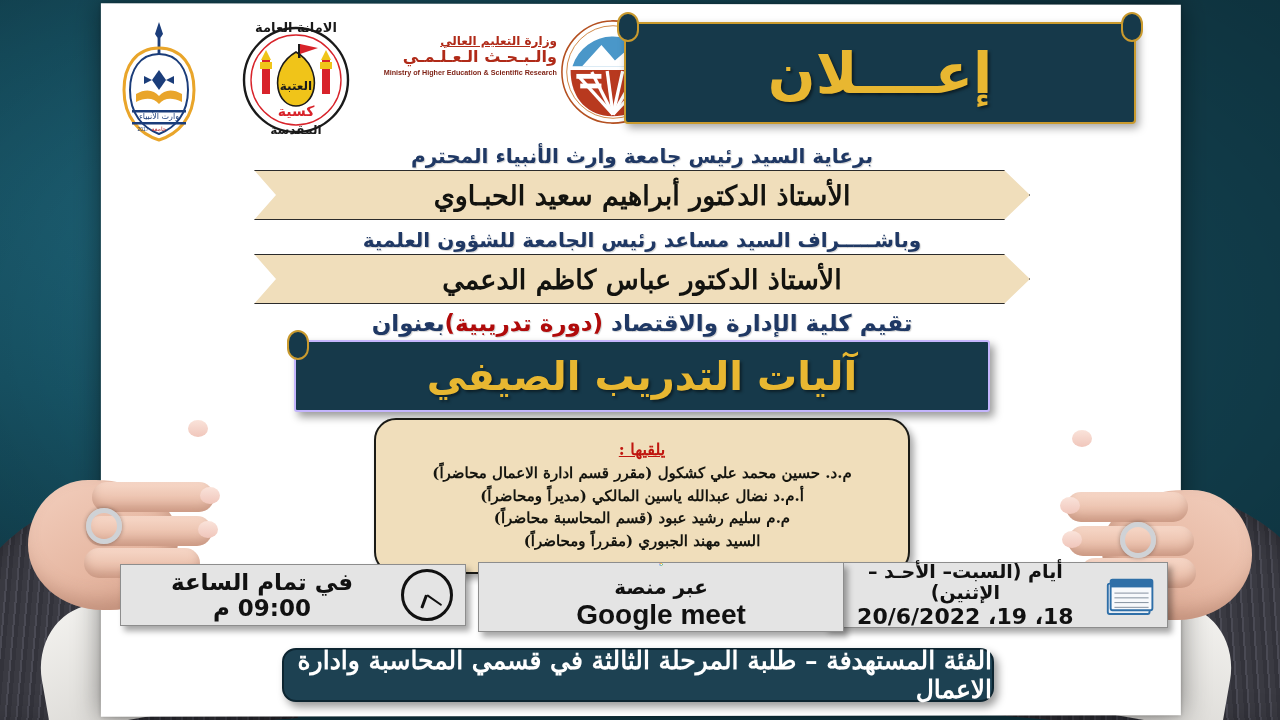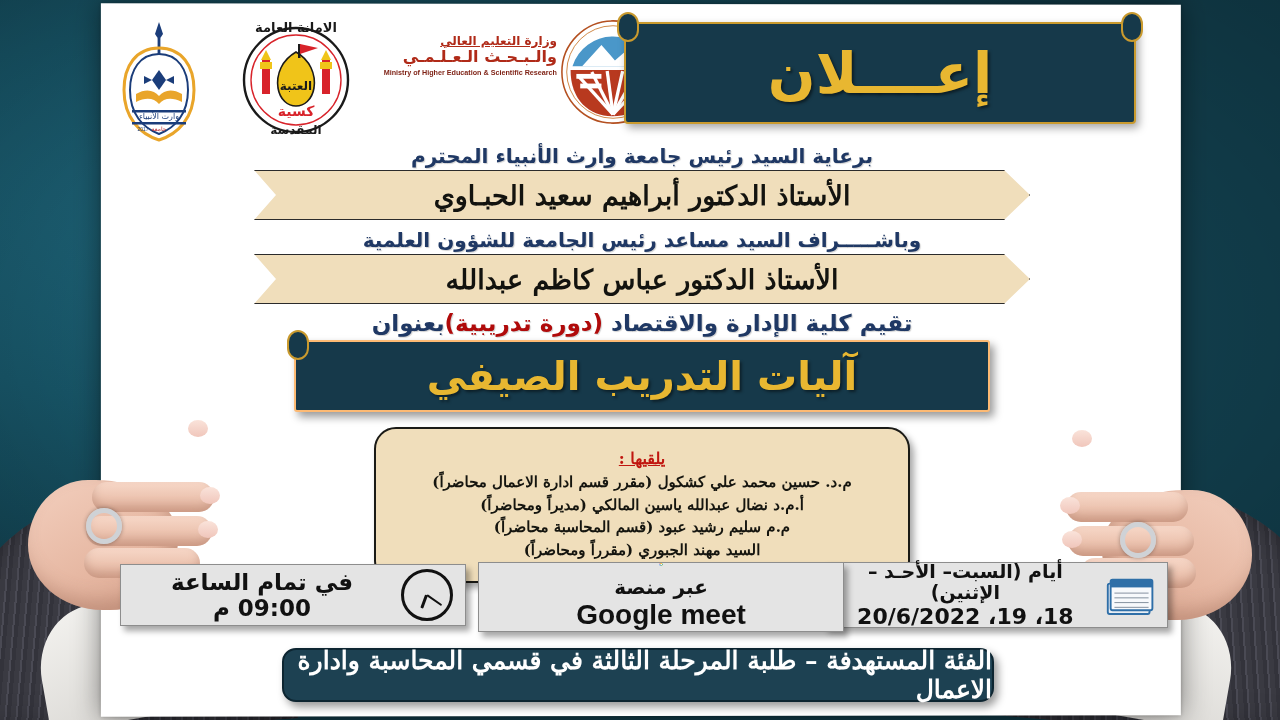--- a/index.html
+++ b/index.html
@@ -133,36 +133,35 @@
     display:flex;align-items:center;justify-content:center;
     clip-path:polygon(0 0, calc(100% - 26px) 0, 100% 50%, calc(100% - 26px) 100%, 0 100%, 22px 50%);
   }
   .beige-box .txt{
     color:#13130f;font-size:27px;font-weight:bold;
     font-family:"DejaVu Serif","Liberation Serif",serif;
   }
 
   
   .course-bar{
-    position:absolute;background:#16394a;border:2px solid #fdba74;border-radius:3px;
+    position:absolute;background:#16394a;border:2px solid #c4b5fd;border-radius:3px;
     box-shadow:4px 5px 8px rgba(0,0,0,.4);
     display:flex;align-items:center;justify-content:center;
   }
   .course-bar .txt{
     color:#e8b731;font-size:40px;font-weight:bold;letter-spacing:2px;
     text-shadow:2px 2px 3px rgba(0,0,0,.45);
   }
 
   
   .lect-card{
     position:absolute;background:#f0debb;border:2px solid #1a1a16;border-radius:22px;
     box-shadow:4px 5px 7px rgba(0,0,0,.35);
     display:flex;flex-direction:column;align-items:center;justify-content:center;
     padding:6px 0;
-    margin-top:9px;
   }
   .lect-head{
     color:#c0160f;font-size:16px;font-weight:bold;text-decoration:underline;
     font-family:"DejaVu Serif","Liberation Serif",serif;margin-bottom:3px;
   }
   .lect-line{
     color:#15150f;font-size:15px;font-weight:bold;line-height:1.5;
     font-family:"DejaVu Serif","Liberation Serif",serif;white-space:nowrap;
   }
 
@@ -298,21 +297,21 @@
 
     <div class="navy-line" style="top:140px;">برعاية السيد رئيس جامعة وارث الأنبياء المحترم</div>
 
     <div class="beige-box" style="left:152px;right:152px;top:166px;height:48px;">
       <span class="txt">الأستاذ الدكتور أبراهيم سعيد الحبـاوي</span>
     </div>
 
     <div class="navy-line" style="top:224px;">وباشـــــراف السيد مساعد رئيس الجامعة للشؤون العلمية</div>
 
     <div class="beige-box" style="left:152px;right:152px;top:250px;height:48px;">
-      <span class="txt">الأستاذ الدكتور عباس كاظم عبدالله</span>
+      <span class="txt">الأستاذ الدكتور عباس كاظم الدعمي</span>
     </div>
 
     <div class="navy-line" style="top:306px;font-size:23px;">
       <span>تقيم كلية الإدارة والاقتصاد </span><span style="color:#b00a0a;">(دورة تدريبية)</span><span>بعنوان</span>
     </div>
 
     <div class="course-bar" style="left:192px;right:192px;top:336px;height:68px;">
       <span class="curl tl"></span>
       <span class="txt">آليات التدريب الصيفي</span>
     </div>

